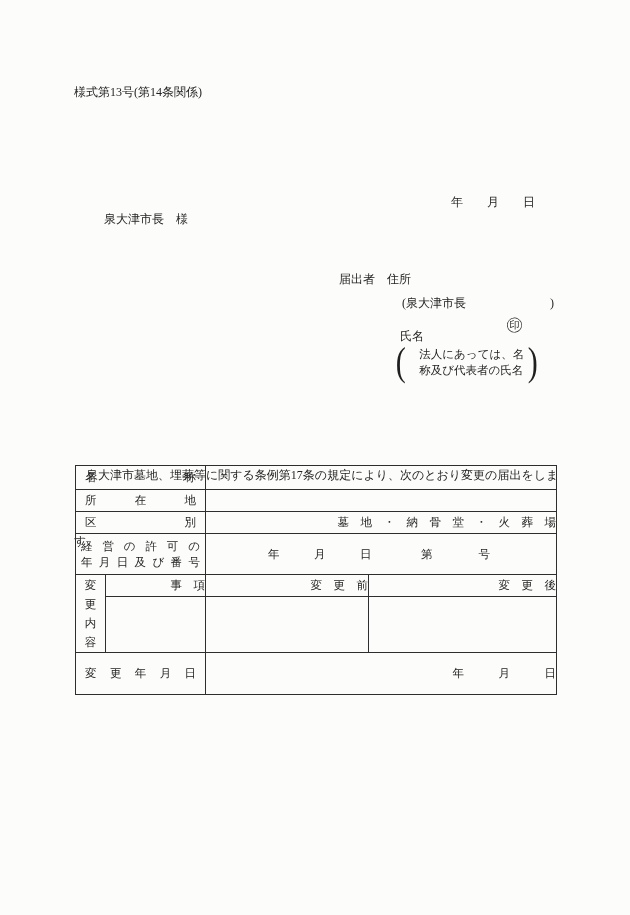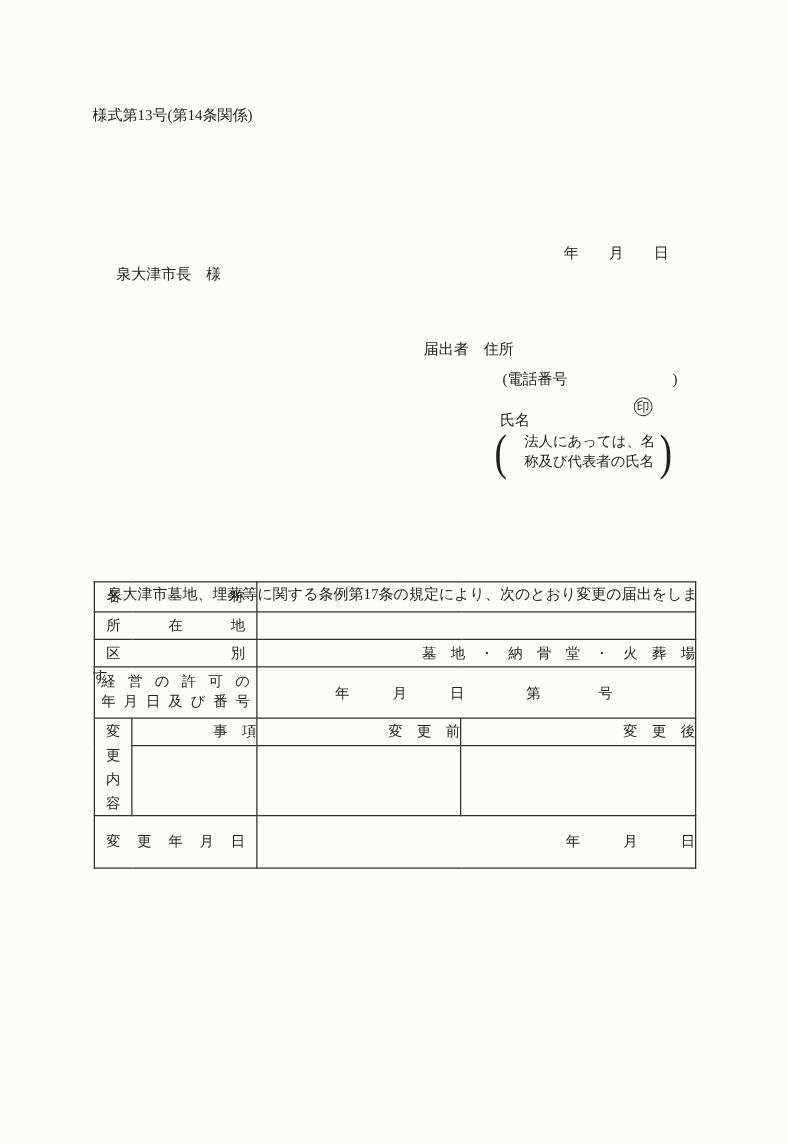--- a/index.html
+++ b/index.html
@@ -12,21 +12,21 @@
     background: #fcfcfa;
     color: #1f1f1f;
     font-family: "Liberation Serif", "DejaVu Serif", serif;
     font-size: 12px;
     overflow: hidden;
   }
   .abs { position: absolute; white-space: pre; }
   .form-number { left: 74px; top: 84px; }
   .doc-title { left: 0; top: 141px; width: 100%; text-align: center; font-size: 13px; }
   .date-line { top: 194px; right: 95px; }
-  .addressee { left: 93px; top: 211px; }
+  .addressee { left: 104px; top: 211px; }
   .notifier-address { left: 339px; top: 271px; }
   .phone-line { left: 402px; top: 295px; }
   .name-line { left: 400px; top: 304px; margin-top: 24px; }
   .seal { left: 506px; top: 316px; font-size: 17px; line-height: 1; }
   .corp-note {
     left: 394px; top: 341px;
     display: flex; align-items: center;
     white-space: normal;
   }
   .corp-note .paren {
@@ -87,21 +87,21 @@
 
   <div class="abs form-number">様式第13号(第14条関係)</div>
 
 
   <div class="abs date-line">年　　月　　日</div>
 
   <div class="abs addressee">泉大津市長　様</div>
 
   <div class="abs notifier-address">届出者　住所</div>
 
-  <div class="abs phone-line">(電話番号　　　　　　　)</div>
+  <div class="abs phone-line">(泉大津市長　　　　　　　)</div>
 
   <div class="abs name-line">氏名</div>
 
   <div class="abs seal">㊞</div>
 
   <div class="abs corp-note">
     <span class="paren">(</span>
     <span class="note-lines"><span>法人にあっては、名</span><br><span>称及び代表者の氏名</span></span>
     <span class="paren">)</span>
   </div>

